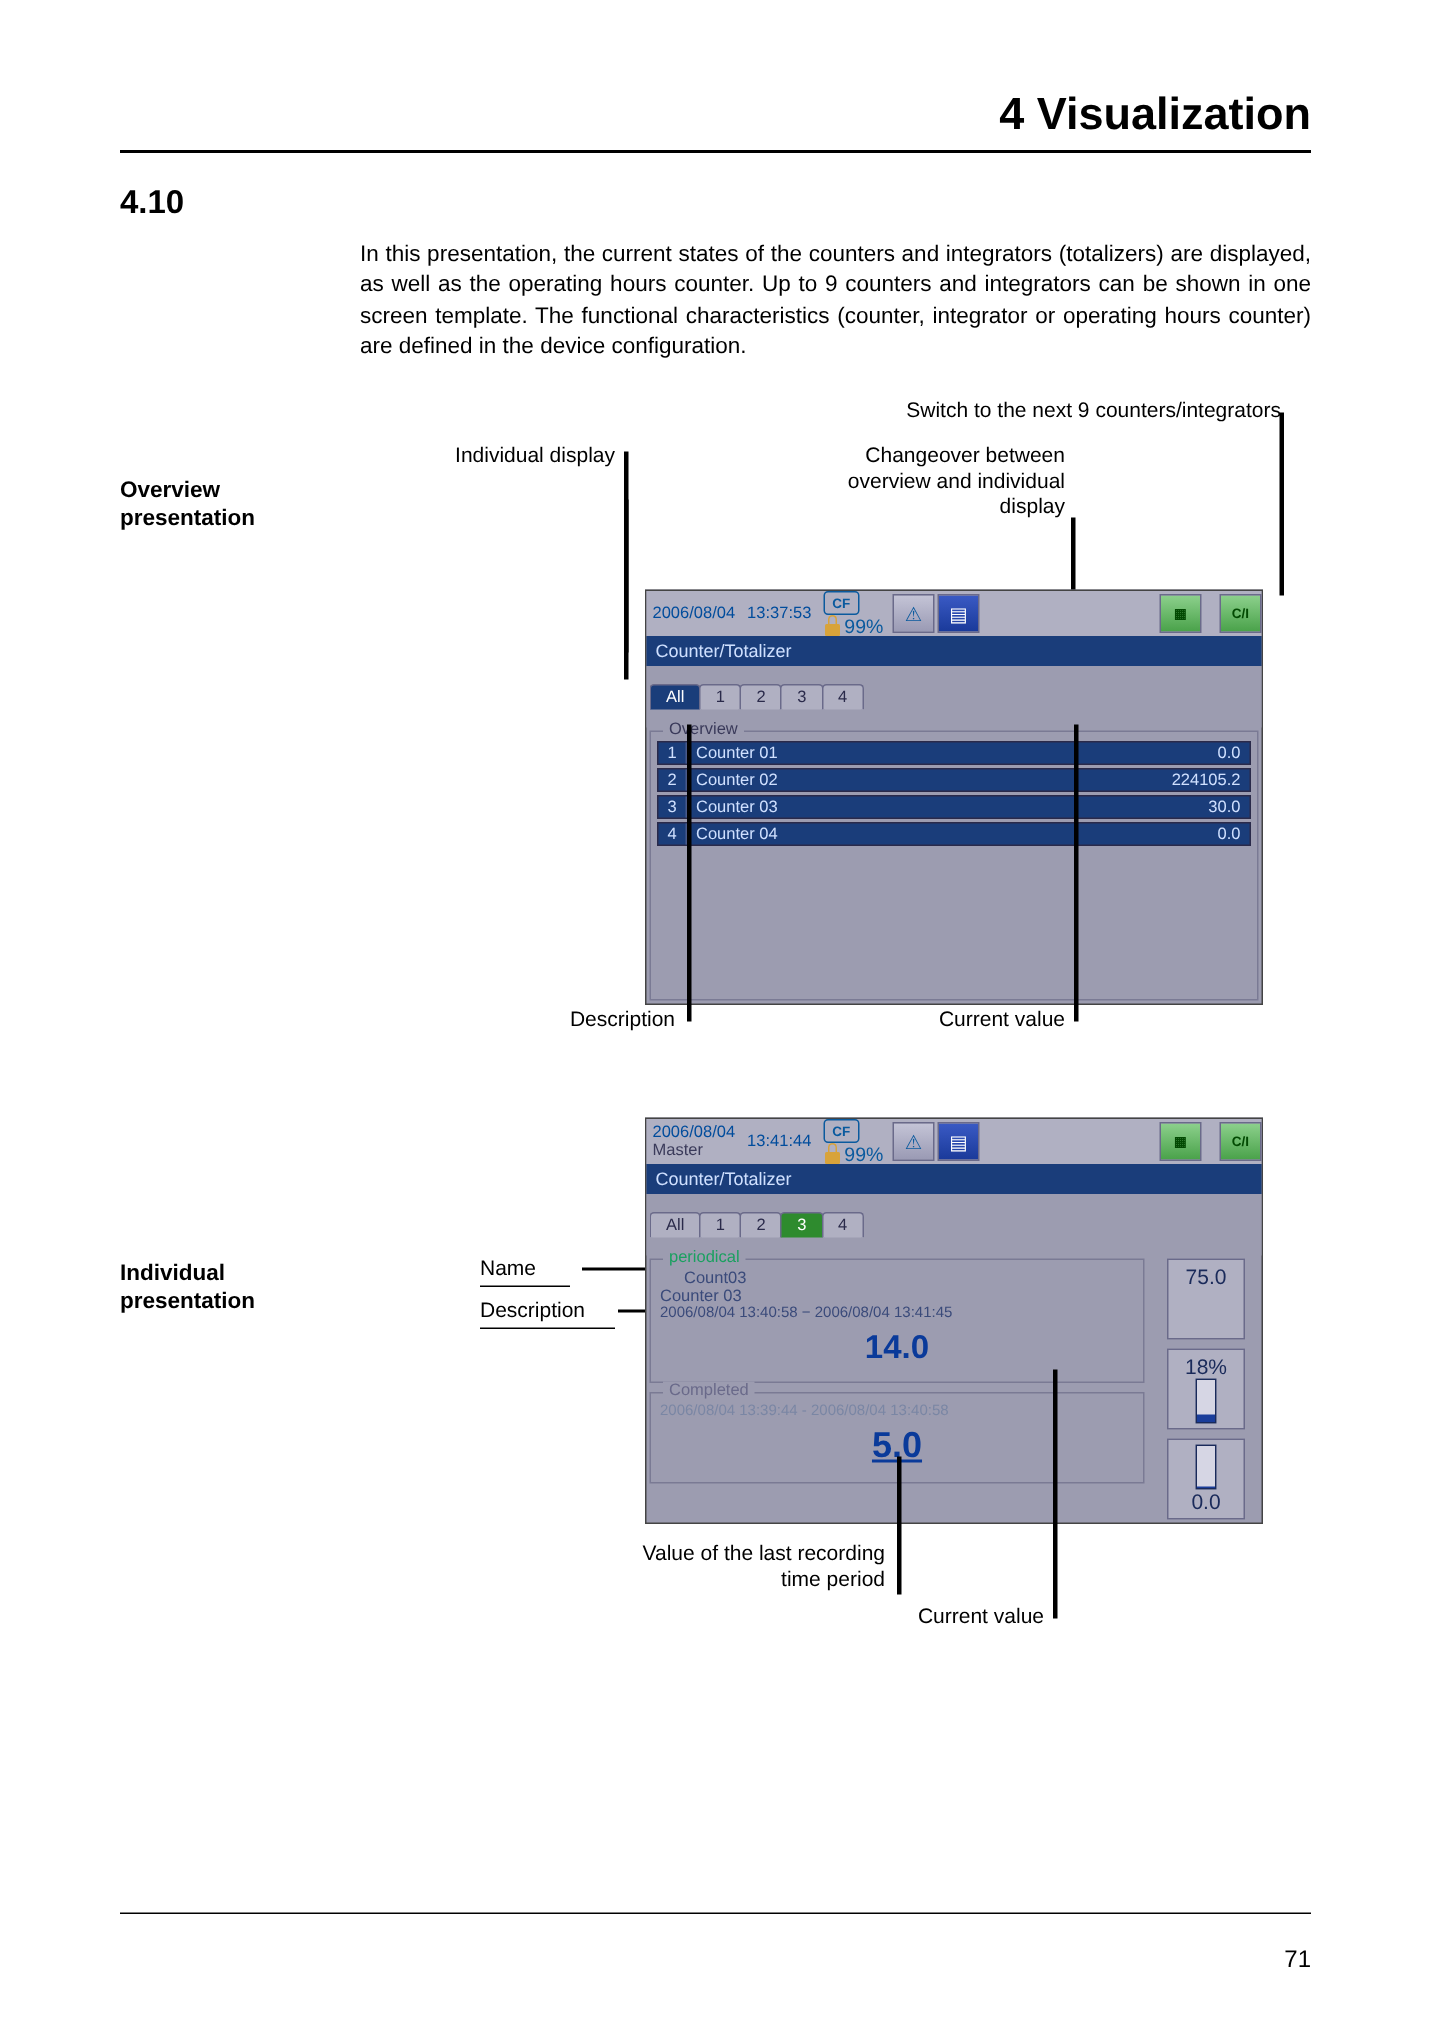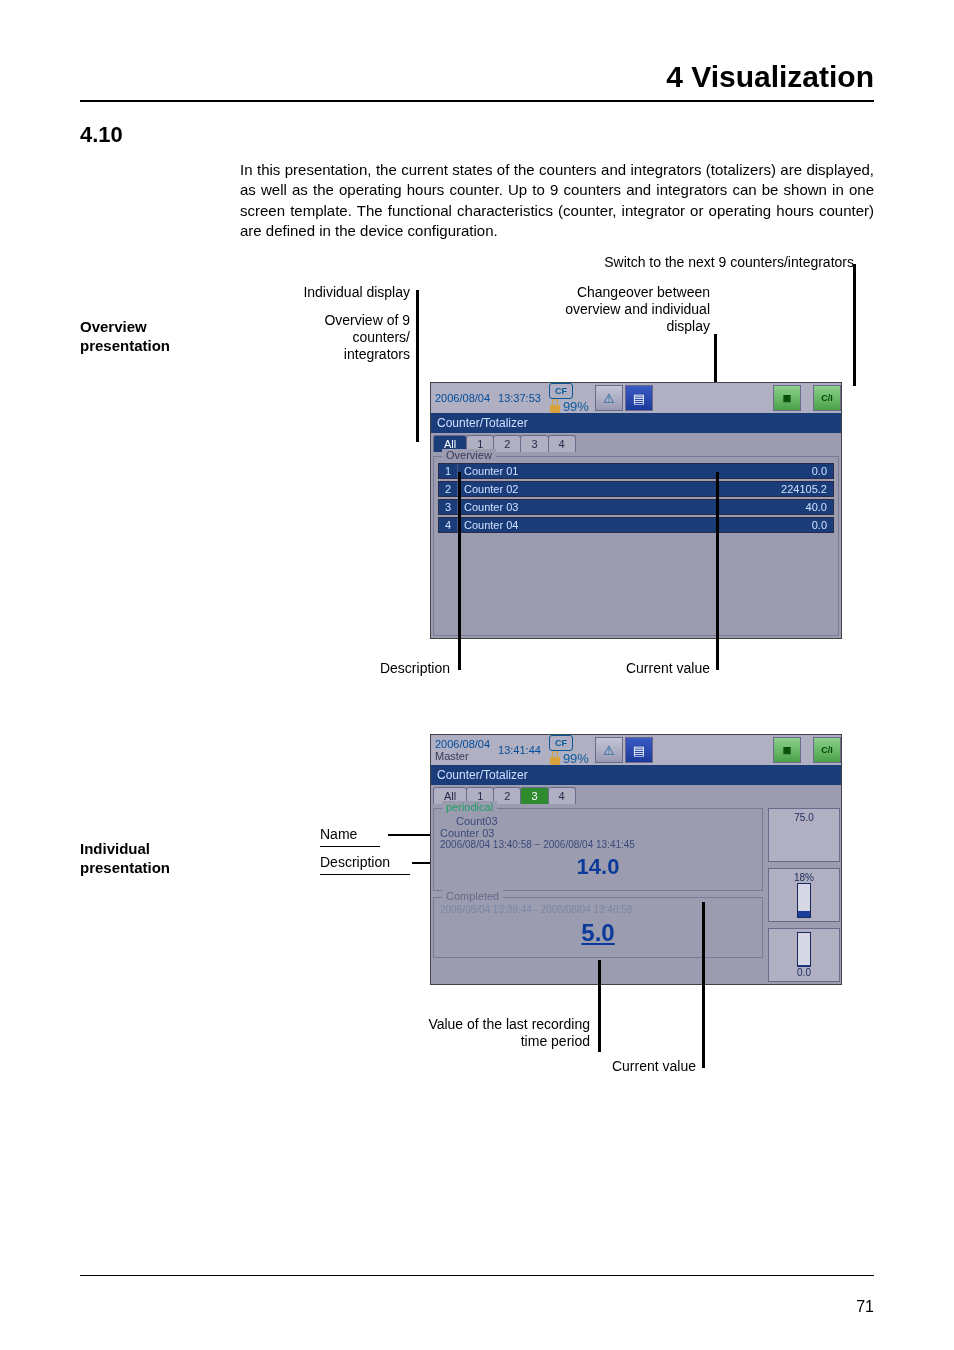--- a/index.html
+++ b/index.html
@@ -32,21 +32,21 @@
     font-weight: bold;
     margin-bottom: 12px;
     display: flex;
     gap: 18px;
   }
   .body-text {
     font-size: 15px;
     line-height: 1.35;
     text-align: justify;
     margin-left: 160px;
-    margin-bottom: 13px;
+    margin-bottom: 24px;
   }
   .side-label {
     position: absolute;
     left: 80px;
     width: 150px;
     font-size: 15px;
     font-weight: bold;
     line-height: 1.25;
   }
   .figure-wrap {
@@ -142,21 +142,21 @@
   }
   .dev-titlebar {
     background: #1a3d7a;
     color: #cfe0ff;
     padding: 3px 6px;
     font-size: 12px;
   }
   .dev-tabs {
     display: flex;
     background: #9c9cb0;
-    padding: 2px 2px;
+    padding: 12px 2px;
     gap: 0;
   }
   .dev-tab {
     padding: 2px 10px;
     border: 1px solid #6a6a8a;
     border-bottom: none;
     background: #b0b0c2;
     color: #2a2a4a;
     font-size: 11px;
     border-radius: 3px 3px 0 0;
@@ -233,26 +233,26 @@
   .smalltime {
     font-size: 10px; color: #3a4a7a;
   }
   .indiv-right {
     width: 70px;
     display: flex; flex-direction: column;
     align-items: center;
     gap: 6px;
   }
   .mini-box {
-    width: 72px; height: 54px;
+    width: 52px; height: 54px;
     border: 1px solid #6a6a8a;
     background: #b0b0c2;
     display: flex; flex-direction: column;
     align-items: center; justify-content: space-between;
-    font-size: 10px; color: #1a2a5a;
+    font-size: 14px; color: #1a2a5a;
     padding: 3px;
     box-sizing: border-box;
   }
   .mini-bar-outer {
     width: 12px; height: 34px;
     border: 1px solid #1a2a5a;
     background: #d6d6e4;
     position: relative;
   }
   .mini-bar-fill {
@@ -292,21 +292,20 @@
   <div class="side-label" style="top:318px;">
     <span>Overview</span><br>
     <span>presentation</span>
   </div>
 
   <div class="figure-wrap">
 
     <div class="callout" style="top:0px; right:20px; width:360px; text-align:right;">Switch to the next 9 counters/integrators</div>
     <div class="callout" style="top:30px; left:20px; width:150px;">Individual display</div>
     <div class="callout" style="top:30px; left:280px; width:190px; text-align:right;">Changeover between overview and individual display</div>
-    <div class="callout" style="top:58px; left:60px; width:110px;">Overview of 9 counters/ integrators</div>
 
     <div class="callout-line" style="top:10px; right:18px; width:3px; height:122px;"></div>
     <div class="callout-line" style="top:36px; left:176px; width:3px; height:134px;"></div>
     <div class="callout-line" style="top:80px; left:474px; width:3px; height:52px;"></div>
     <div class="callout-line" style="top:68px; left:176px; width:3px; height:120px;"></div>
 
     <div class="device" style="top:128px; left:190px;">
       <div class="dev-topbar">
         <div class="dev-date">2006/08/04</div>
         <div class="dev-time">
@@ -344,21 +343,21 @@
           <div class="ov-val">0.0</div>
         </div>
         <div class="ov-row">
           <div class="ov-idx">2</div>
           <div class="ov-name">Counter 02</div>
           <div class="ov-val">224105.2</div>
         </div>
         <div class="ov-row">
           <div class="ov-idx">3</div>
           <div class="ov-name">Counter 03</div>
-          <div class="ov-val">40.0</div>
+          <div class="ov-val">30.0</div>
         </div>
         <div class="ov-row">
           <div class="ov-idx">4</div>
           <div class="ov-name">Counter 04</div>
           <div class="ov-val">0.0</div>
         </div>
       </div>
     </div>
 
     <div class="callout" style="top:406px; left:100px; width:110px;">Description</div>

